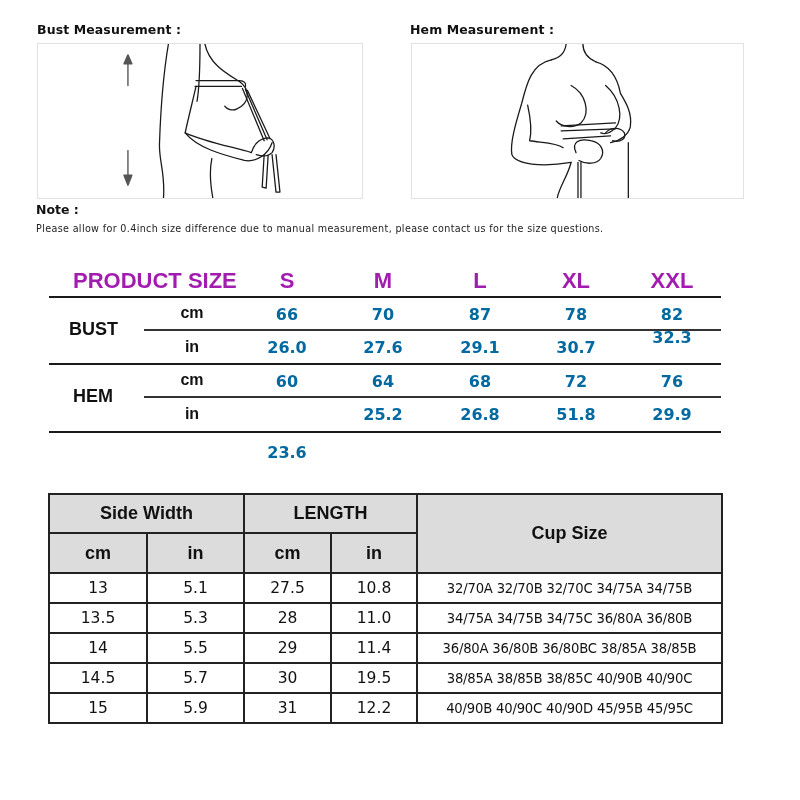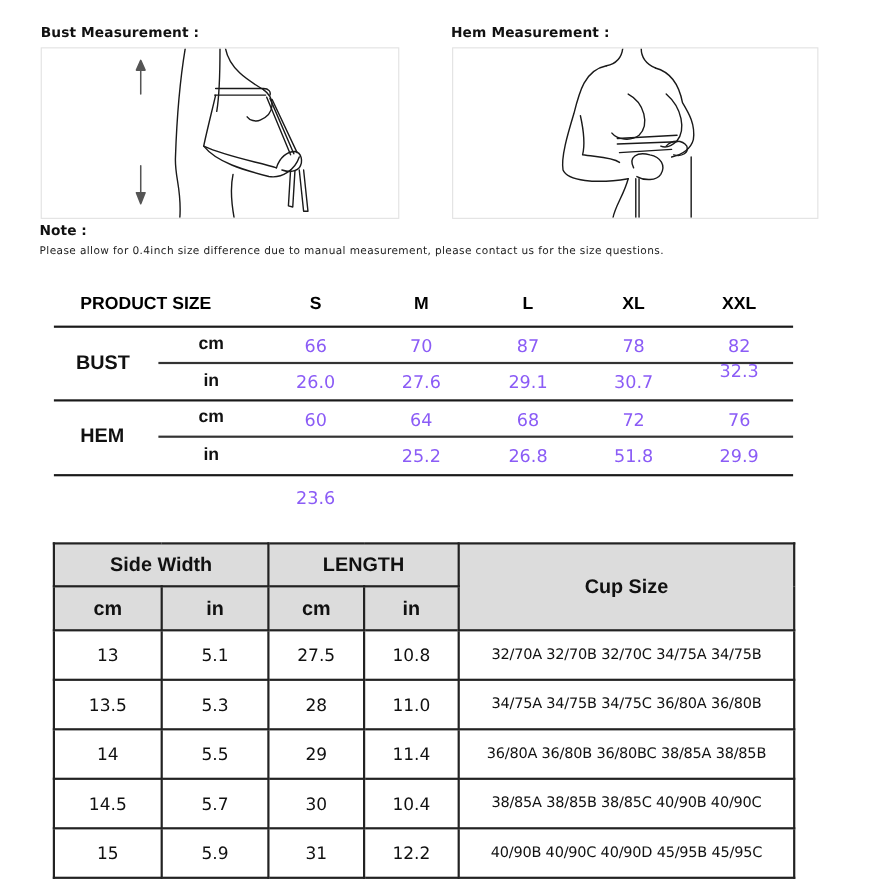--- a/index.html
+++ b/index.html
@@ -8,32 +8,32 @@
 
   .label { position: absolute; font-size: 12.5px; font-weight: 600; color: #111; letter-spacing: 0.1px; }
   .img-box { position: absolute; border: 1px solid #e2e2e2; background: #fff; overflow: hidden; }
   .img-box svg { width: 100%; height: 100%; display: block; }
 
   .note-title { position: absolute; left: 36px; top: 202px; font-size: 12.5px; font-weight: 600; }
   .note-text { position: absolute; left: 36px; top: 223px; font-size: 9.6px; color: #222; letter-spacing: 0.35px; white-space: nowrap; }
 
   
   .t1 { position: absolute; left: 49px; top: 262px; width: 672px; }
-  .t1 .hdr { position: absolute; top: 6px; font-family: "Liberation Sans", sans-serif; font-weight: 700; font-size: 16px; color: #000000; }
+  .t1 .hdr { position: absolute; top: 6px; font-family: "Liberation Sans", sans-serif; font-weight: 700; font-size: 22px; color: #a21caf; }
   .t1 .rule { position: absolute; left: 0; width: 672px; height: 2px; background: #1a1a1a; }
   .t1 .subrule { position: absolute; left: 95px; width: 577px; height: 1.6px; background: #333; }
   .t1 .group { position: absolute; font-family: "Liberation Sans", sans-serif; font-weight: 700; font-size: 18px; }
   .t1 .unit { position: absolute; left: 128px; width: 30px; text-align: center; font-family: "Liberation Sans", sans-serif; font-weight: 700; font-size: 16px; }
-  .t1 .cell { position: absolute; width: 70px; text-align: center; font-family: "DejaVu Sans", sans-serif; font-size: 16px; color: #8b5cf6; }
+  .t1 .cell { position: absolute; width: 70px; text-align: center; font-family: "DejaVu Sans", sans-serif; font-size: 16px; color: #0369a1; font-weight: bold; }
 
   
   .t2 { position: absolute; left: 48px; top: 493px; border-collapse: collapse; table-layout: fixed; border-radius: 21px; }
   .t2 td { border: 2px solid #222; text-align: center; vertical-align: middle; font-family: "DejaVu Sans", sans-serif; color: #111; }
   .t2 .h { background: #dcdcdc; font-family: "Liberation Sans", sans-serif; font-weight: 700; font-size: 18px; }
-  .t2 .d { font-size: 15.5px; height: 45px; }
+  .t2 .d { font-size: 15.5px; height: 30px; }
   .t2 .cup { font-size: 13.2px; letter-spacing: -0.2px; white-space: nowrap; }
 </style>
 </head>
 <body>
 
 <div class="label" style="left:37px; top:22px;">Bust Measurement :</div>
 <div class="img-box" style="left:37px; top:43px; width:326px; height:156px;">
   <svg viewBox="0 0 326 156" fill="none" stroke="#1a1a1a" stroke-width="1.3" stroke-linecap="round" stroke-linejoin="round">
 
     <g stroke="#555" stroke-width="1.4">
@@ -188,21 +188,21 @@
     <td class="d">14</td>
     <td class="d">5.5</td>
     <td class="d">29</td>
     <td class="d">11.4</td>
     <td class="d cup">36/80A 36/80B 36/80BC 38/85A 38/85B</td>
   </tr>
   <tr>
     <td class="d">14.5</td>
     <td class="d">5.7</td>
     <td class="d">30</td>
-    <td class="d">10.4</td>
+    <td class="d">19.5</td>
     <td class="d cup">38/85A 38/85B 38/85C 40/90B 40/90C</td>
   </tr>
   <tr>
     <td class="d">15</td>
     <td class="d">5.9</td>
     <td class="d">31</td>
     <td class="d">12.2</td>
     <td class="d cup">40/90B 40/90C 40/90D 45/95B 45/95C</td>
   </tr>
 </tbody>

